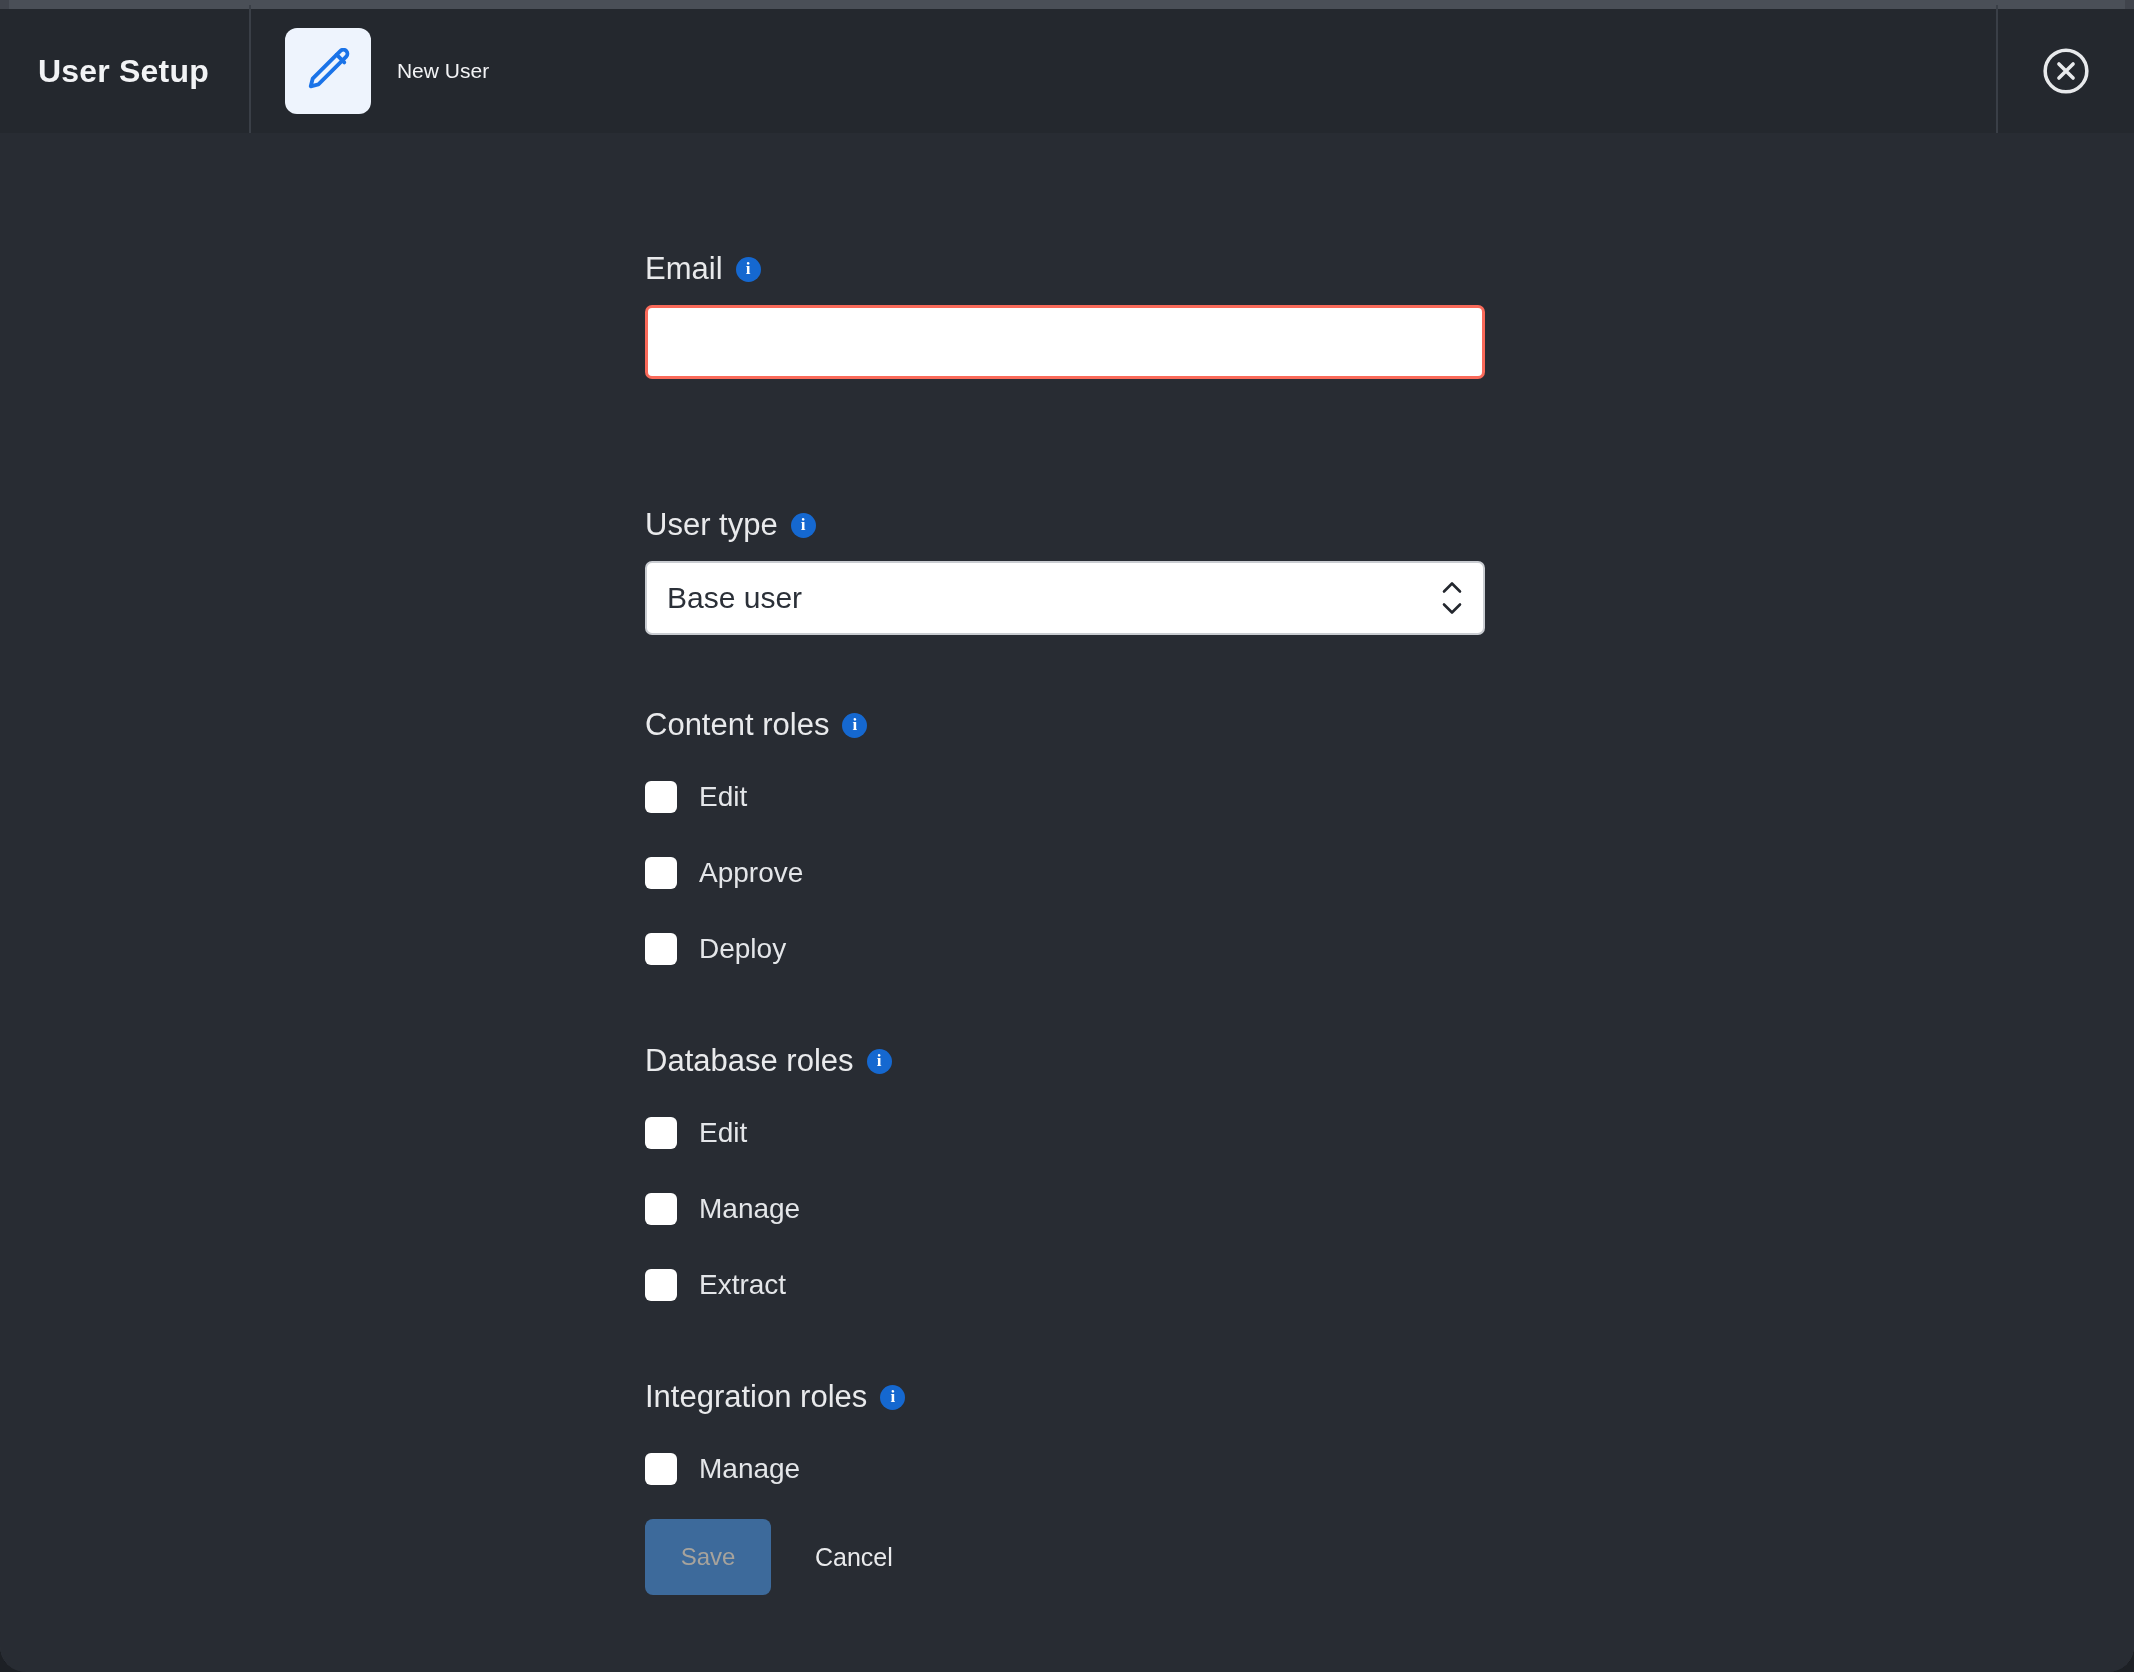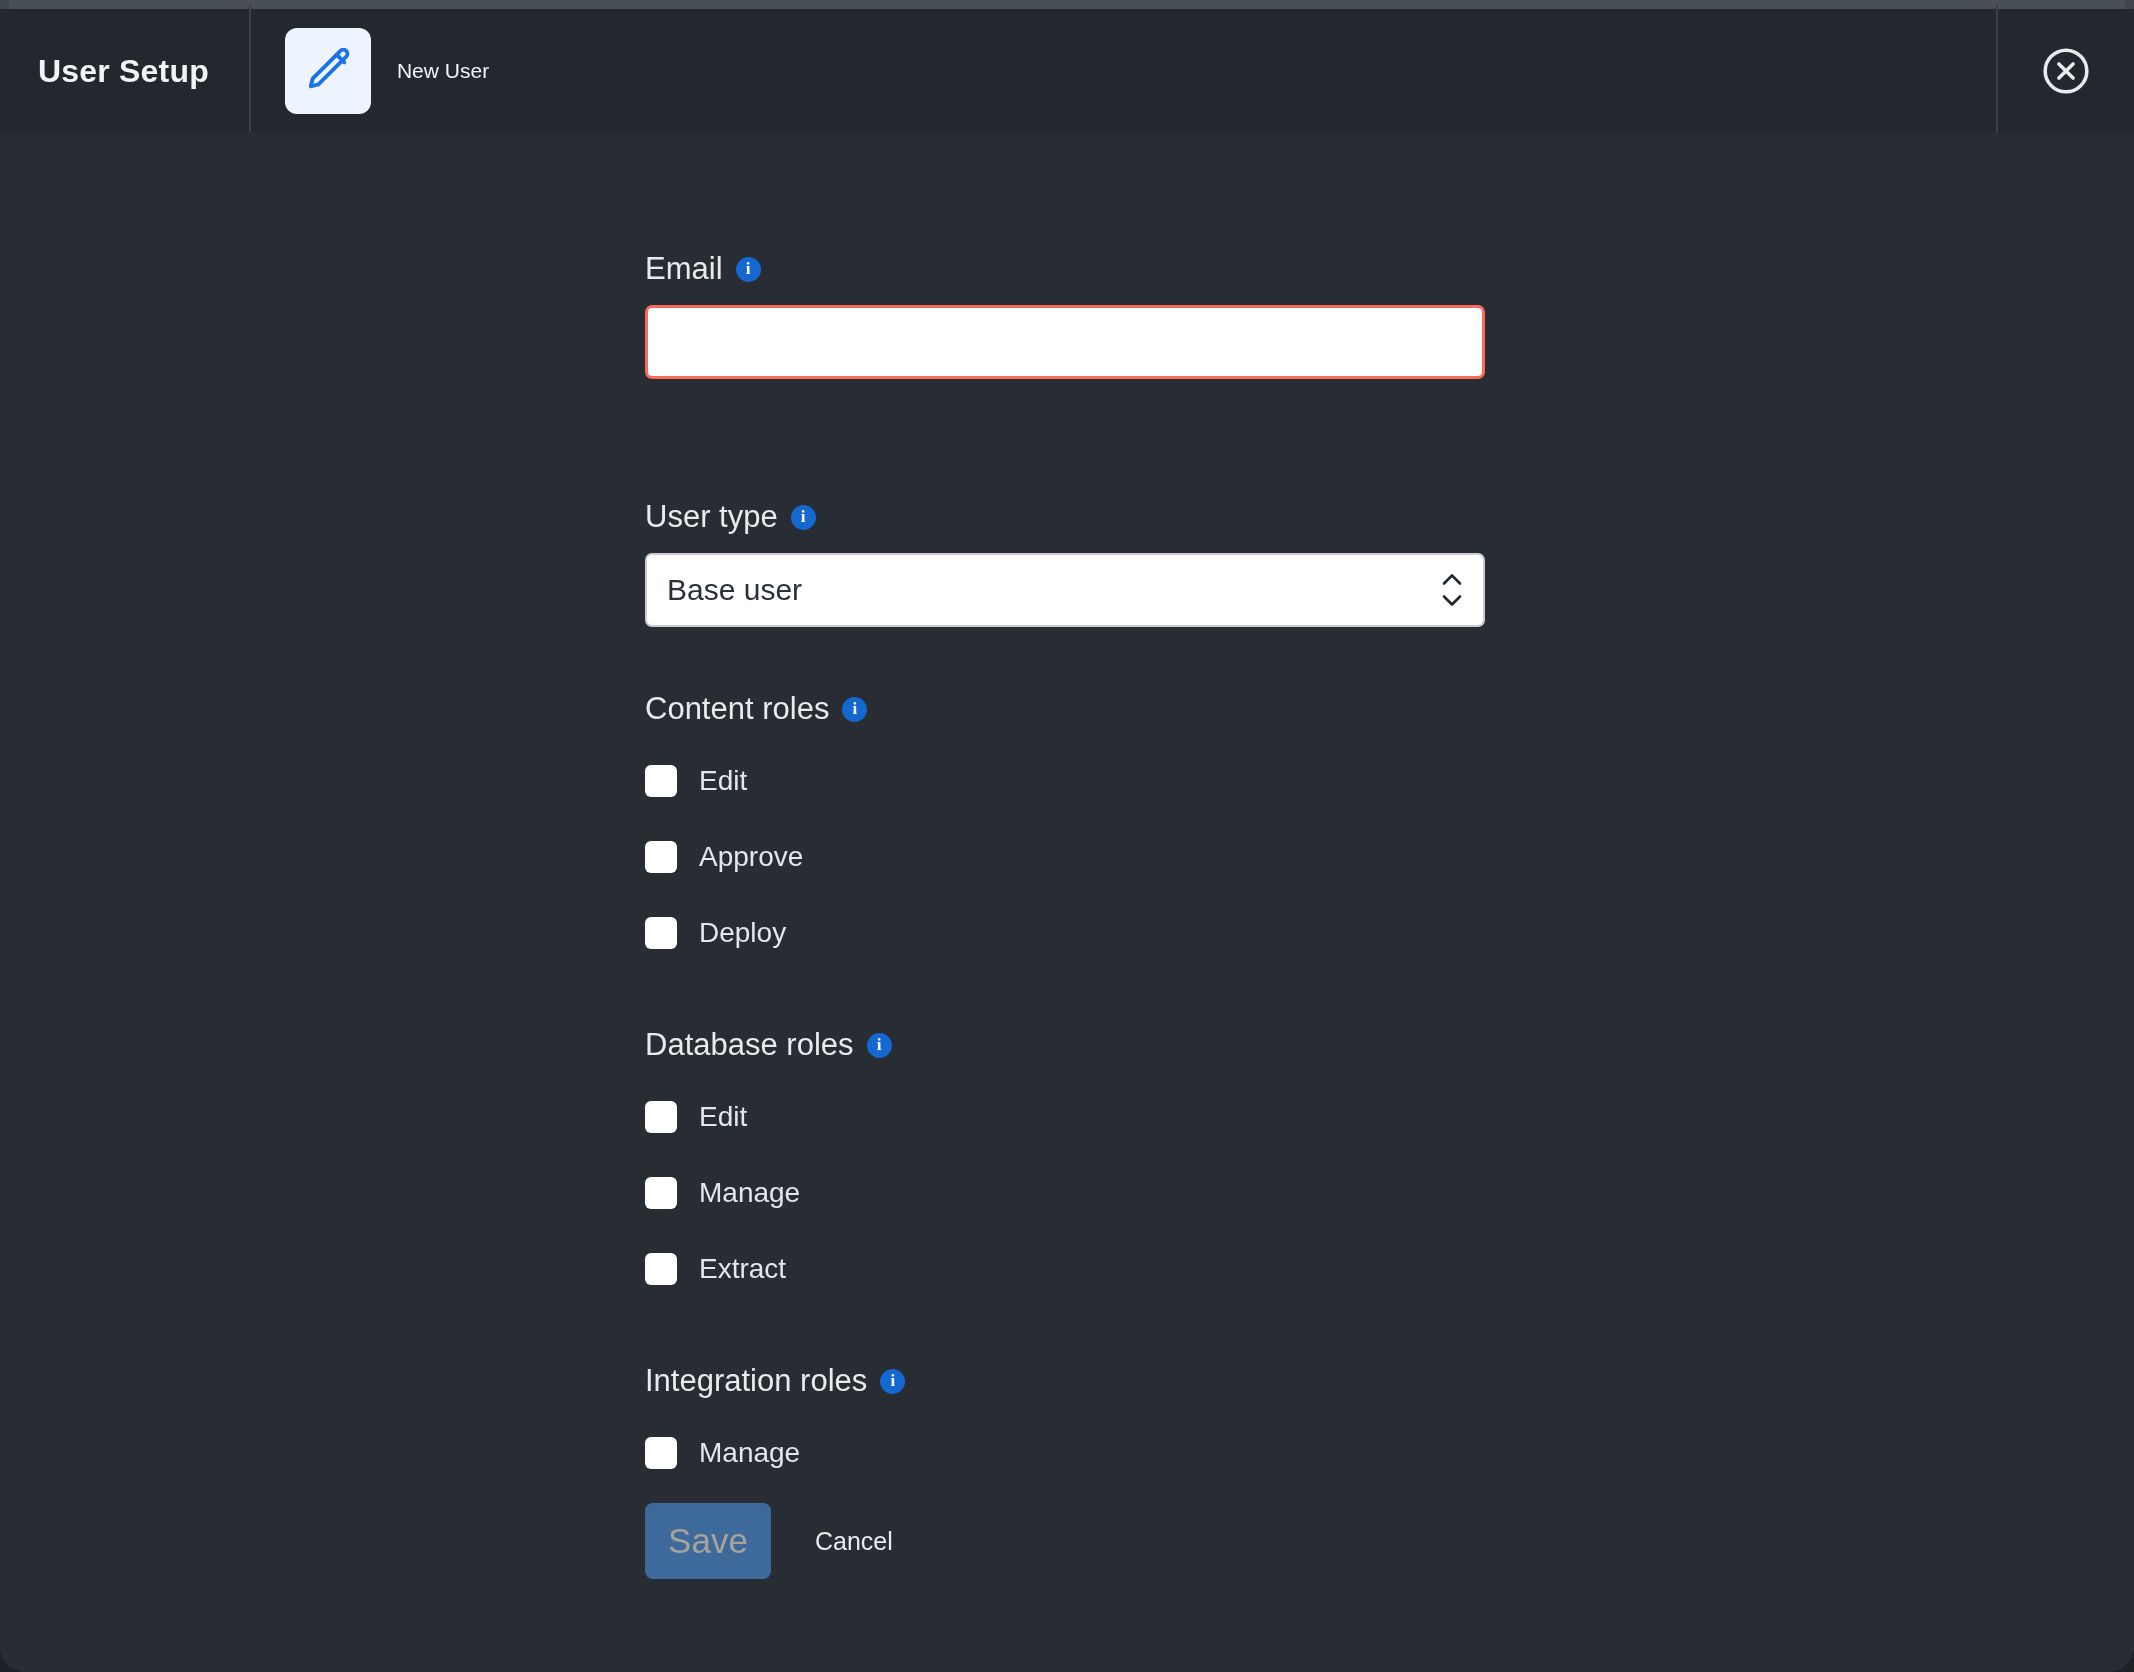--- a/index.html
+++ b/index.html
@@ -150,21 +150,21 @@
     background: #ffffff;
     border: 3px solid #fa6a5a;
     border-radius: 7px;
     font-size: 28px;
     font-family: "Liberation Sans", sans-serif;
     color: #22262c;
     padding: 0 18px;
     outline: none;
   }
 
-  .field-block { margin-bottom: 8px; }
+  .field-block { margin-bottom: 16px; }
   .gap-email    { height: 56px; }
   .gap-mobile   { height: 56px; }
   .gap-usertype { height: 56px; }
 
   .select-wrap {
     position: relative;
     width: 840px;
     height: 74px;
   }
   .select-box {
@@ -231,21 +231,21 @@
     align-items: center;
     margin-top: 28px;
   }
   .save-btn {
     width: 126px;
     height: 76px;
     background: #3d6a9b;
     border: none;
     border-radius: 8px;
     color: #a7a39c;
-    font-size: 35px;
+    font-size: 24px;
     font-family: "Liberation Sans", sans-serif;
     cursor: default;
     display: flex;
     align-items: center;
     justify-content: center;
   }
   .cancel-btn {
     background: none;
     border: none;
     color: #e9eaec;

